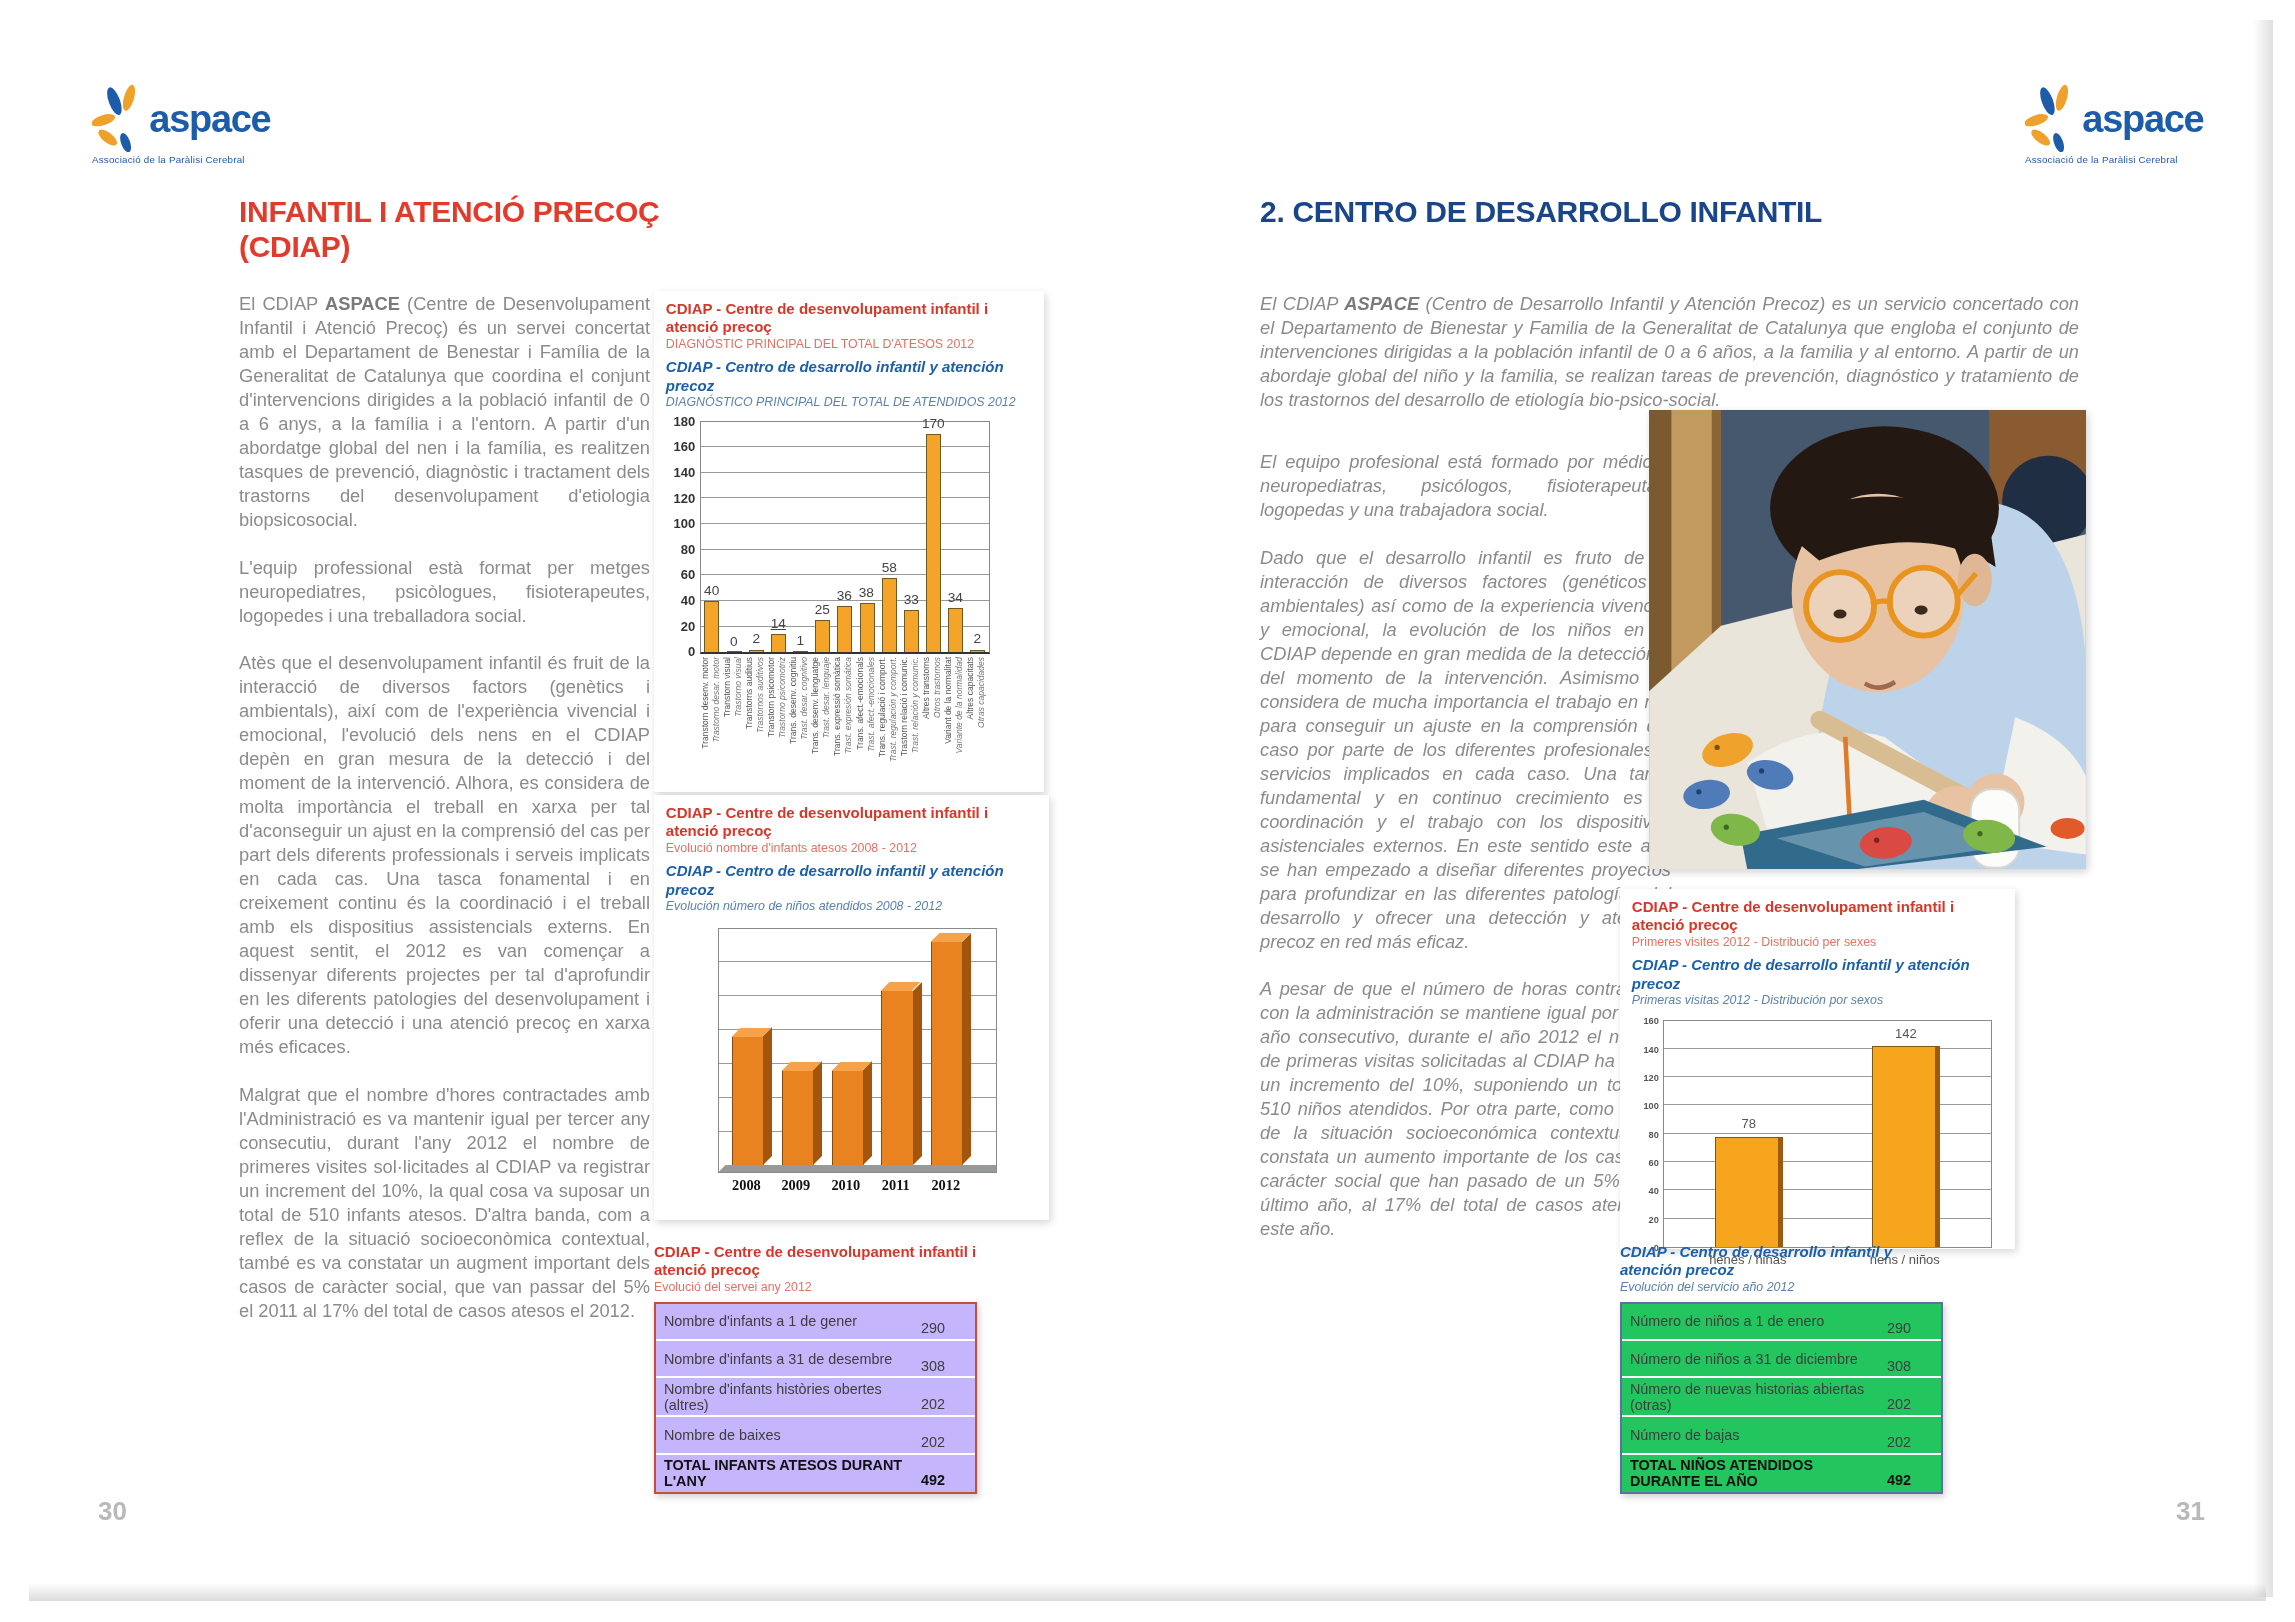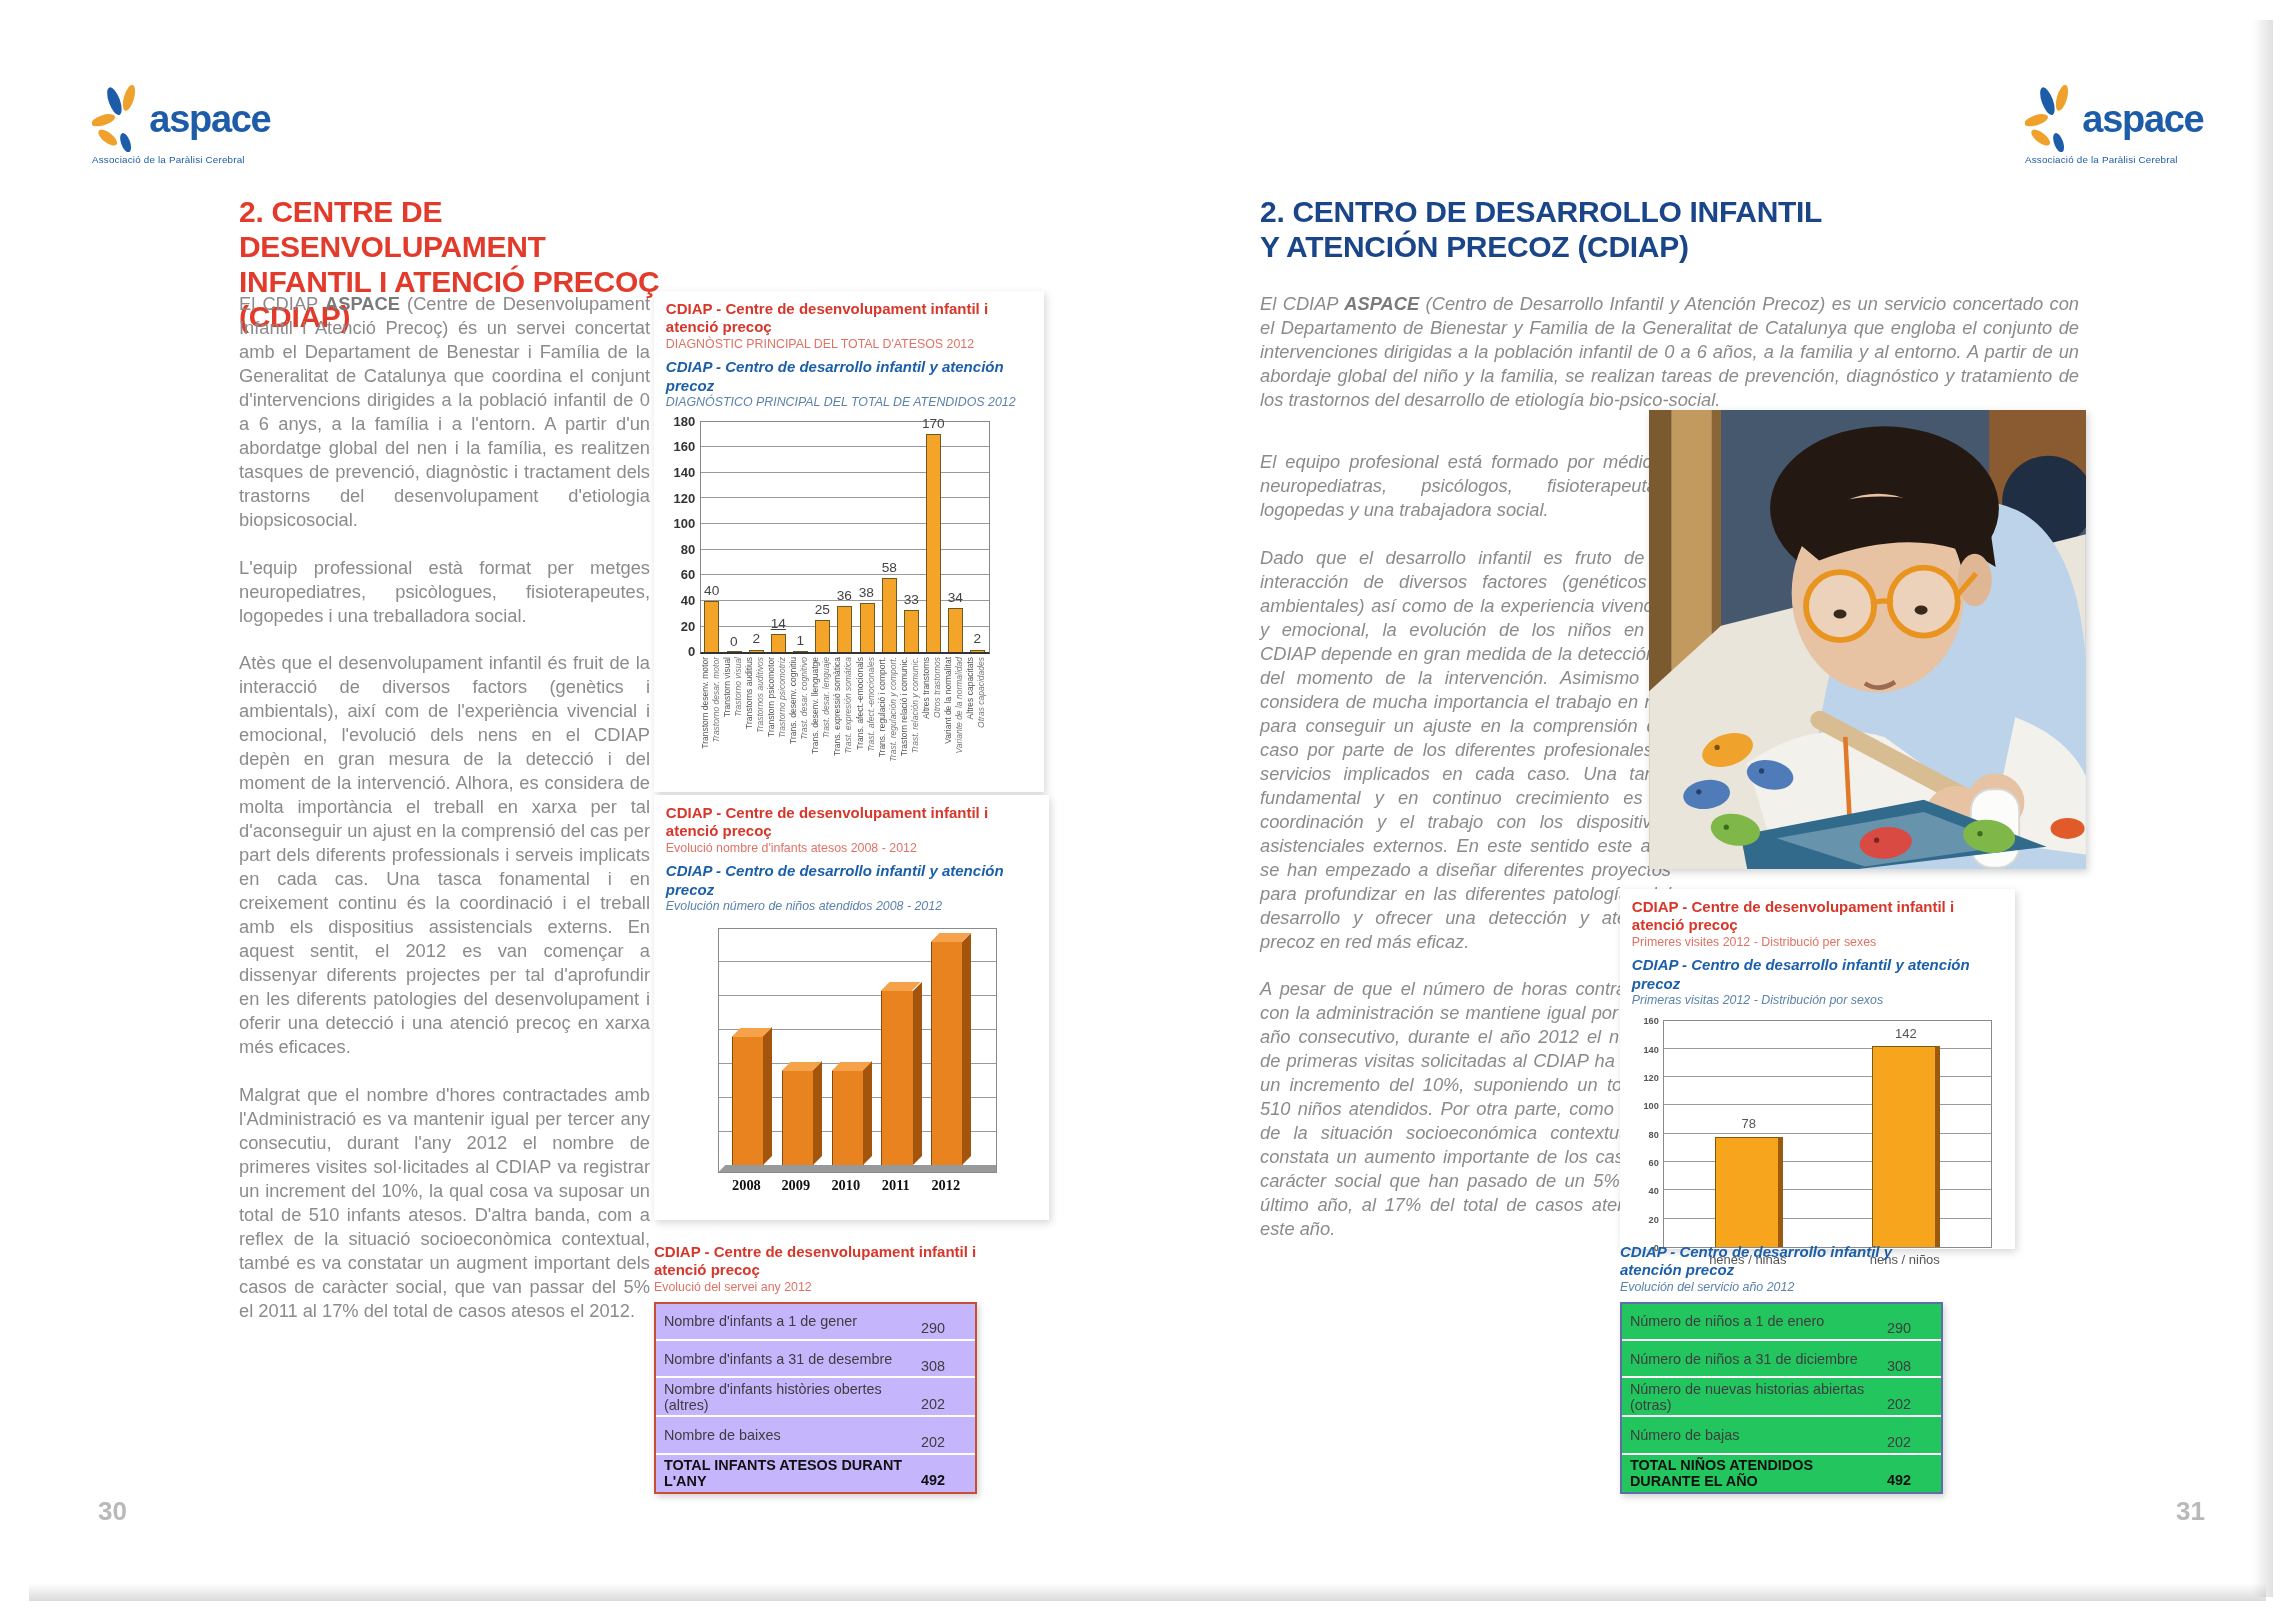--- a/index.html
+++ b/index.html
@@ -124,21 +124,20 @@
           <ellipse cx="28" cy="95" rx="20" ry="9" fill="#F0A12B" transform="rotate(38 28 95)"></ellipse>
           <ellipse cx="60" cy="104" rx="18" ry="8" fill="#1D5CA8" transform="rotate(70 60 104)"></ellipse>
         </svg>
       </span>
       <span class="logo-word">aspace</span>
     </div>
     <div class="logo-tag">Associació de la Paràlisi Cerebral</div>
   </div>
 
   <div class="abs ptitle red" style="left:239px;top:194px;width:458px;">
-    <div>2. CENTRE DE DESENVOLUPAMENT</div>
     <div>INFANTIL I ATENCIÓ PRECOÇ (CDIAP)</div>
   </div>
 
   <div class="abs bodycol" style="left:239px;top:292px;width:411px;">
     <p><span>El CDIAP </span><strong>ASPACE</strong><span> (Centre de Desenvolupament Infantil i Atenció Precoç) és un servei concertat amb el Departament de Benestar i Família de la Generalitat de Catalunya que coordina el conjunt d'intervencions dirigides a la població infantil de 0 a 6 anys, a la família i a l'entorn. A partir d'un abordatge global del nen i la família, es realitzen tasques de prevenció, diagnòstic i tractament dels trastorns del desenvolupament d'etiologia biopsicosocial.</span></p>
     <p>L'equip professional està format per metges neuropediatres, psicòlogues, fisioterapeutes, logopedes i una treballadora social.</p>
     <p>Atès que el desenvolupament infantil és fruit de la interacció de diversos factors (genètics i ambientals), així com de l'experiència vivencial i emocional, l'evolució dels nens en el CDIAP depèn en gran mesura de la detecció i del moment de la intervenció. Alhora, es considera de molta importància el treball en xarxa per tal d'aconseguir un ajust en la comprensió del cas per part dels diferents professionals i serveis implicats en cada cas. Una tasca fonamental i en creixement continu és la coordinació i el treball amb els dispositius assistencials externs. En aquest sentit, el 2012 es van començar a dissenyar diferents projectes per tal d'aprofundir en les diferents patologies del desenvolupament i oferir una detecció i una atenció precoç en xarxa més eficaces.</p>
     <p>Malgrat que el nombre d'hores contractades amb l'Administració es va mantenir igual per tercer any consecutiu, durant l'any 2012 el nombre de primeres visites sol·licitades al CDIAP va registrar un increment del 10%, la qual cosa va suposar un total de 510 infants atesos. D'altra banda, com a reflex de la situació socioeconòmica contextual, també es va constatar un augment important dels casos de caràcter social, que van passar del 5% el 2011 al 17% del total de casos atesos el 2012.</p>
   </div>
 
@@ -315,21 +314,20 @@
           <div class="lbl">TOTAL INFANTS ATESOS DURANT L'ANY</div>
           <div class="val">492</div>
         </div>
       </div>
   </div>
 
   <div class="abs pnum" style="left:98px;top:1496px;">30</div>
 
   <div class="abs ptitle navy" style="left:1260px;top:194px;width:687px;">
     <div>2. CENTRO DE DESARROLLO INFANTIL</div>
-    <div>Y ATENCIÓN PRECOZ (CDIAP)</div>
   </div>
 
   <div class="abs bodycol es-text" style="left:1260px;top:292px;width:819px;">
     <p><span>El CDIAP </span><strong>ASPACE</strong><span> (Centro de Desarrollo Infantil y Atención Precoz) es un servicio concertado con el Departamento de Bienestar y Familia de la Generalitat de Catalunya que engloba el conjunto de intervenciones dirigidas a la población infantil de 0 a 6 años, a la familia y al entorno. A partir de un abordaje global del niño y la familia, se realizan tareas de prevención, diagnóstico y tratamiento de los trastornos del desarrollo de etiología bio-psico-social.</span></p>
   </div>
 
   <div class="abs bodycol es-text" style="left:1260px;top:450px;width:411px;">
     <p>El equipo profesional está formado por médicos neuropediatras, psicólogos, fisioterapeutas, logopedas y una trabajadora social.</p>
     <p>Dado que el desarrollo infantil es fruto de la interacción de diversos factores (genéticos y ambientales) así como de la experiencia vivencial y emocional, la evolución de los niños en el CDIAP depende en gran medida de la detección y del momento de la intervención. Asimismo se considera de mucha importancia el trabajo en red para conseguir un ajuste en la comprensión del caso por parte de los diferentes profesionales y servicios implicados en cada caso. Una tarea fundamental y en continuo crecimiento es la coordinación y el trabajo con los dispositivos asistenciales externos. En este sentido este año se han empezado a diseñar diferentes proyectos para profundizar en las diferentes patologías del desarrollo y ofrecer una detección y atención precoz en red más eficaz.</p>
     <p>A pesar de que el número de horas contratadas con la administración se mantiene igual por tercer año consecutivo, durante el año 2012 el número de primeras visitas solicitadas al CDIAP ha tenido un incremento del 10%, suponiendo un total de 510 niños atendidos. Por otra parte, como reflejo de la situación socioeconómica contextual, se constata un aumento importante de los casos de carácter social que han pasado de un 5% en el último año, al 17% del total de casos atendidos este año.</p>

